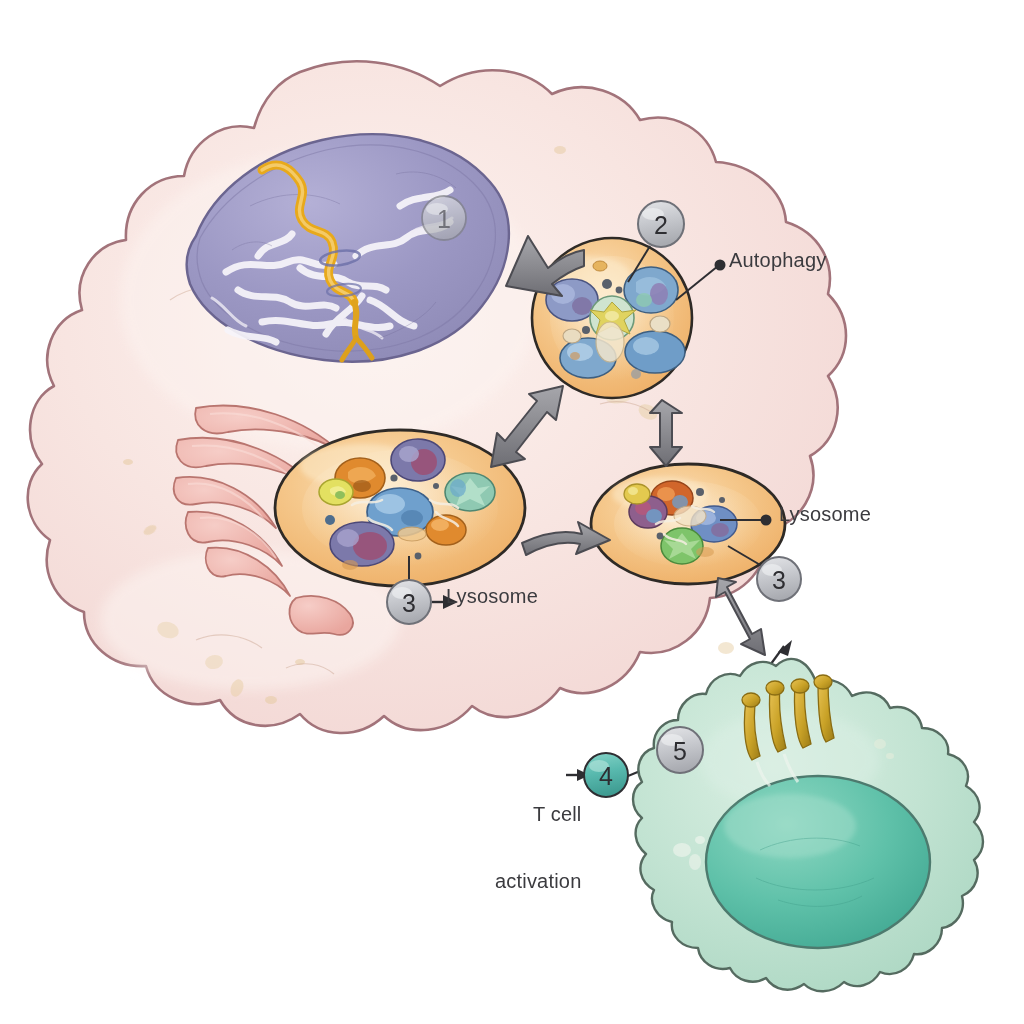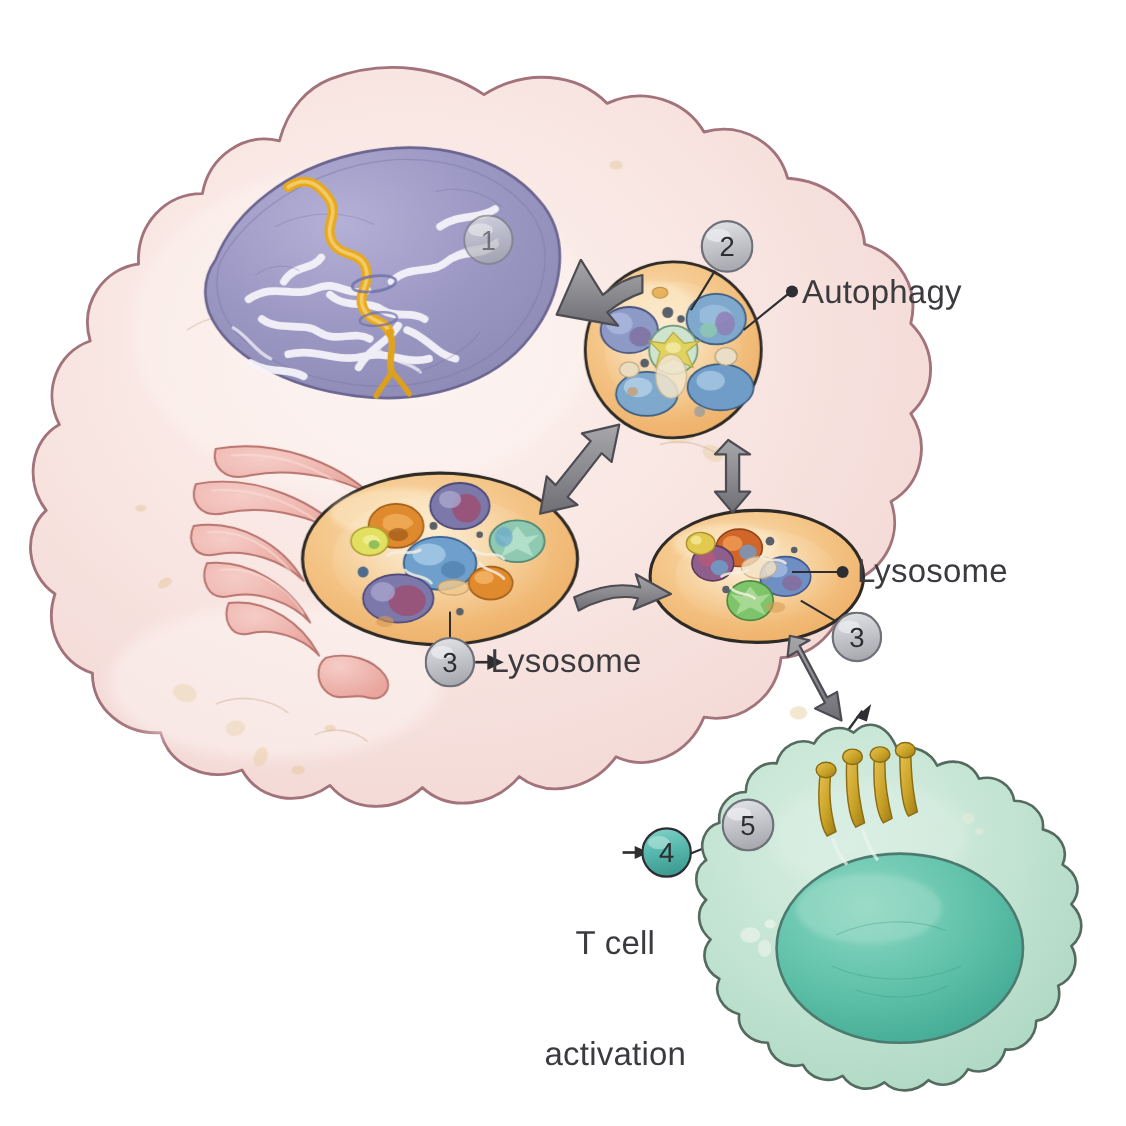--- a/index.html
+++ b/index.html
@@ -22,21 +22,21 @@
     position: absolute;
     top: 0;
     left: 0;
     width: 1024px;
     height: 1024px;
   }
   .lbl {
     position: absolute;
     color: #3b3b3f;
     font-family: "Liberation Sans", sans-serif;
-    font-size: 30px;
+    font-size: 20px;
     letter-spacing: 0.2px;
     white-space: pre;
     line-height: 1.12;
   }
   .badge-num {
     font-family: "Liberation Sans", sans-serif;
     font-size: 25px;
     fill: #2e2e32;
     text-anchor: middle;
     dominant-baseline: central;
@@ -469,18 +469,18 @@
     </g>
   </svg>
 
   <div class="lbl" style="left:729px; top:249px;">Autophagy</div>
 
   <div class="lbl" style="left:779px; top:503px;">Lysosome</div>
 
   <div class="lbl" style="left:446px; top:585px;">Lysosome</div>
 
 
-  <div class="lbl" style="left:495px; top:774px; text-align:center;">
+  <div class="lbl" style="left:495px; top:758px; text-align:right;">
     <div>T cell</div>
     <div>activation</div>
   </div>
 
 </div>
 
 </body></html>

